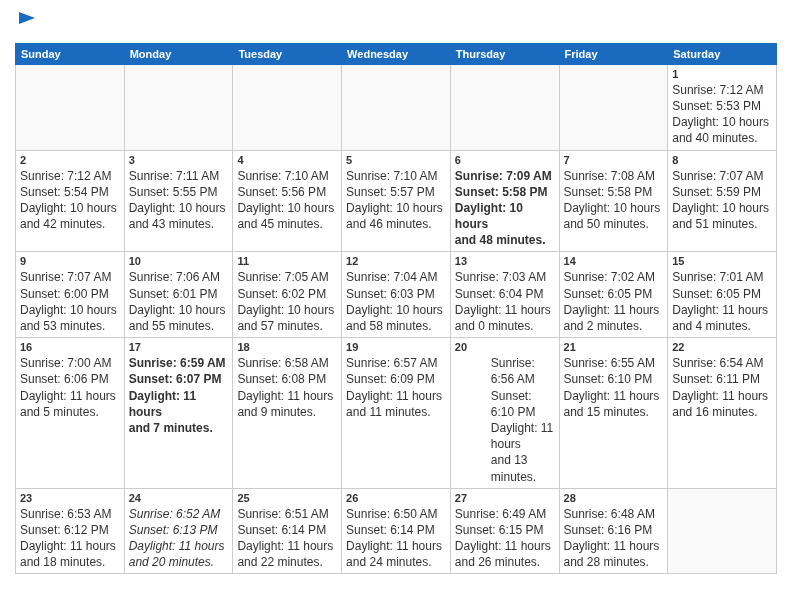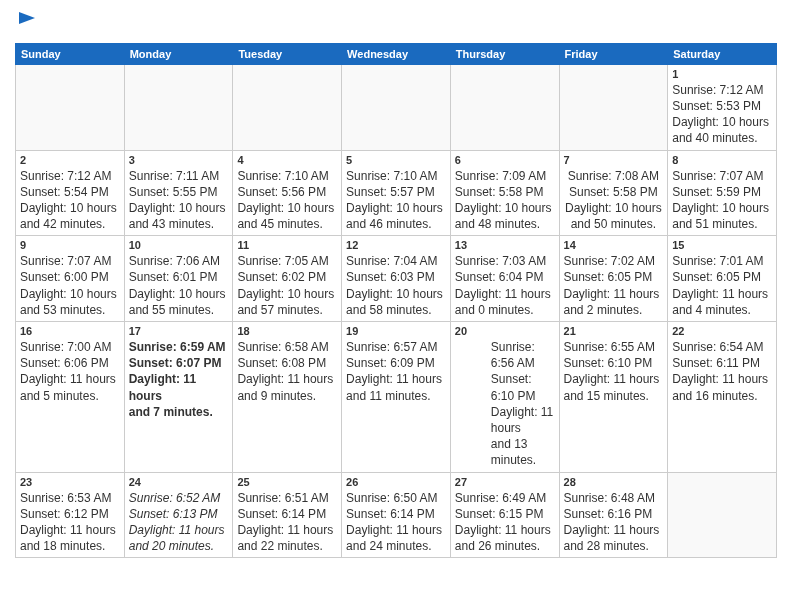--- a/index.html
+++ b/index.html
@@ -163,28 +163,28 @@
           </td>
           <td>
             <span class="day-num">5</span>
             <div class="day-info" style="white-space: pre-line;">Sunrise: 7:10 AM
 Sunset: 5:57 PM
 Daylight: 10 hours
 and 46 minutes.</div>
           </td>
           <td>
             <span class="day-num">6</span>
-            <div class="day-info" style="white-space: pre-line;">Sunrise: 7:09 AM
+            <div class="day-info" style="white-space: pre-line; font-weight: bold;">Sunrise: 7:09 AM
 Sunset: 5:58 PM
 Daylight: 10 hours
 and 48 minutes.</div>
           </td>
           <td>
             <span class="day-num">7</span>
-            <div class="day-info" style="white-space: pre-line; text-align: center;">Sunrise: 7:08 AM
+            <div class="day-info" style="white-space: pre-line;">Sunrise: 7:08 AM
 Sunset: 5:58 PM
 Daylight: 10 hours
 and 50 minutes.</div>
           </td>
           <td>
             <span class="day-num">8</span>
             <div class="day-info" style="white-space: pre-line;">Sunrise: 7:07 AM
 Sunset: 5:59 PM
 Daylight: 10 hours
 and 51 minutes.</div>

